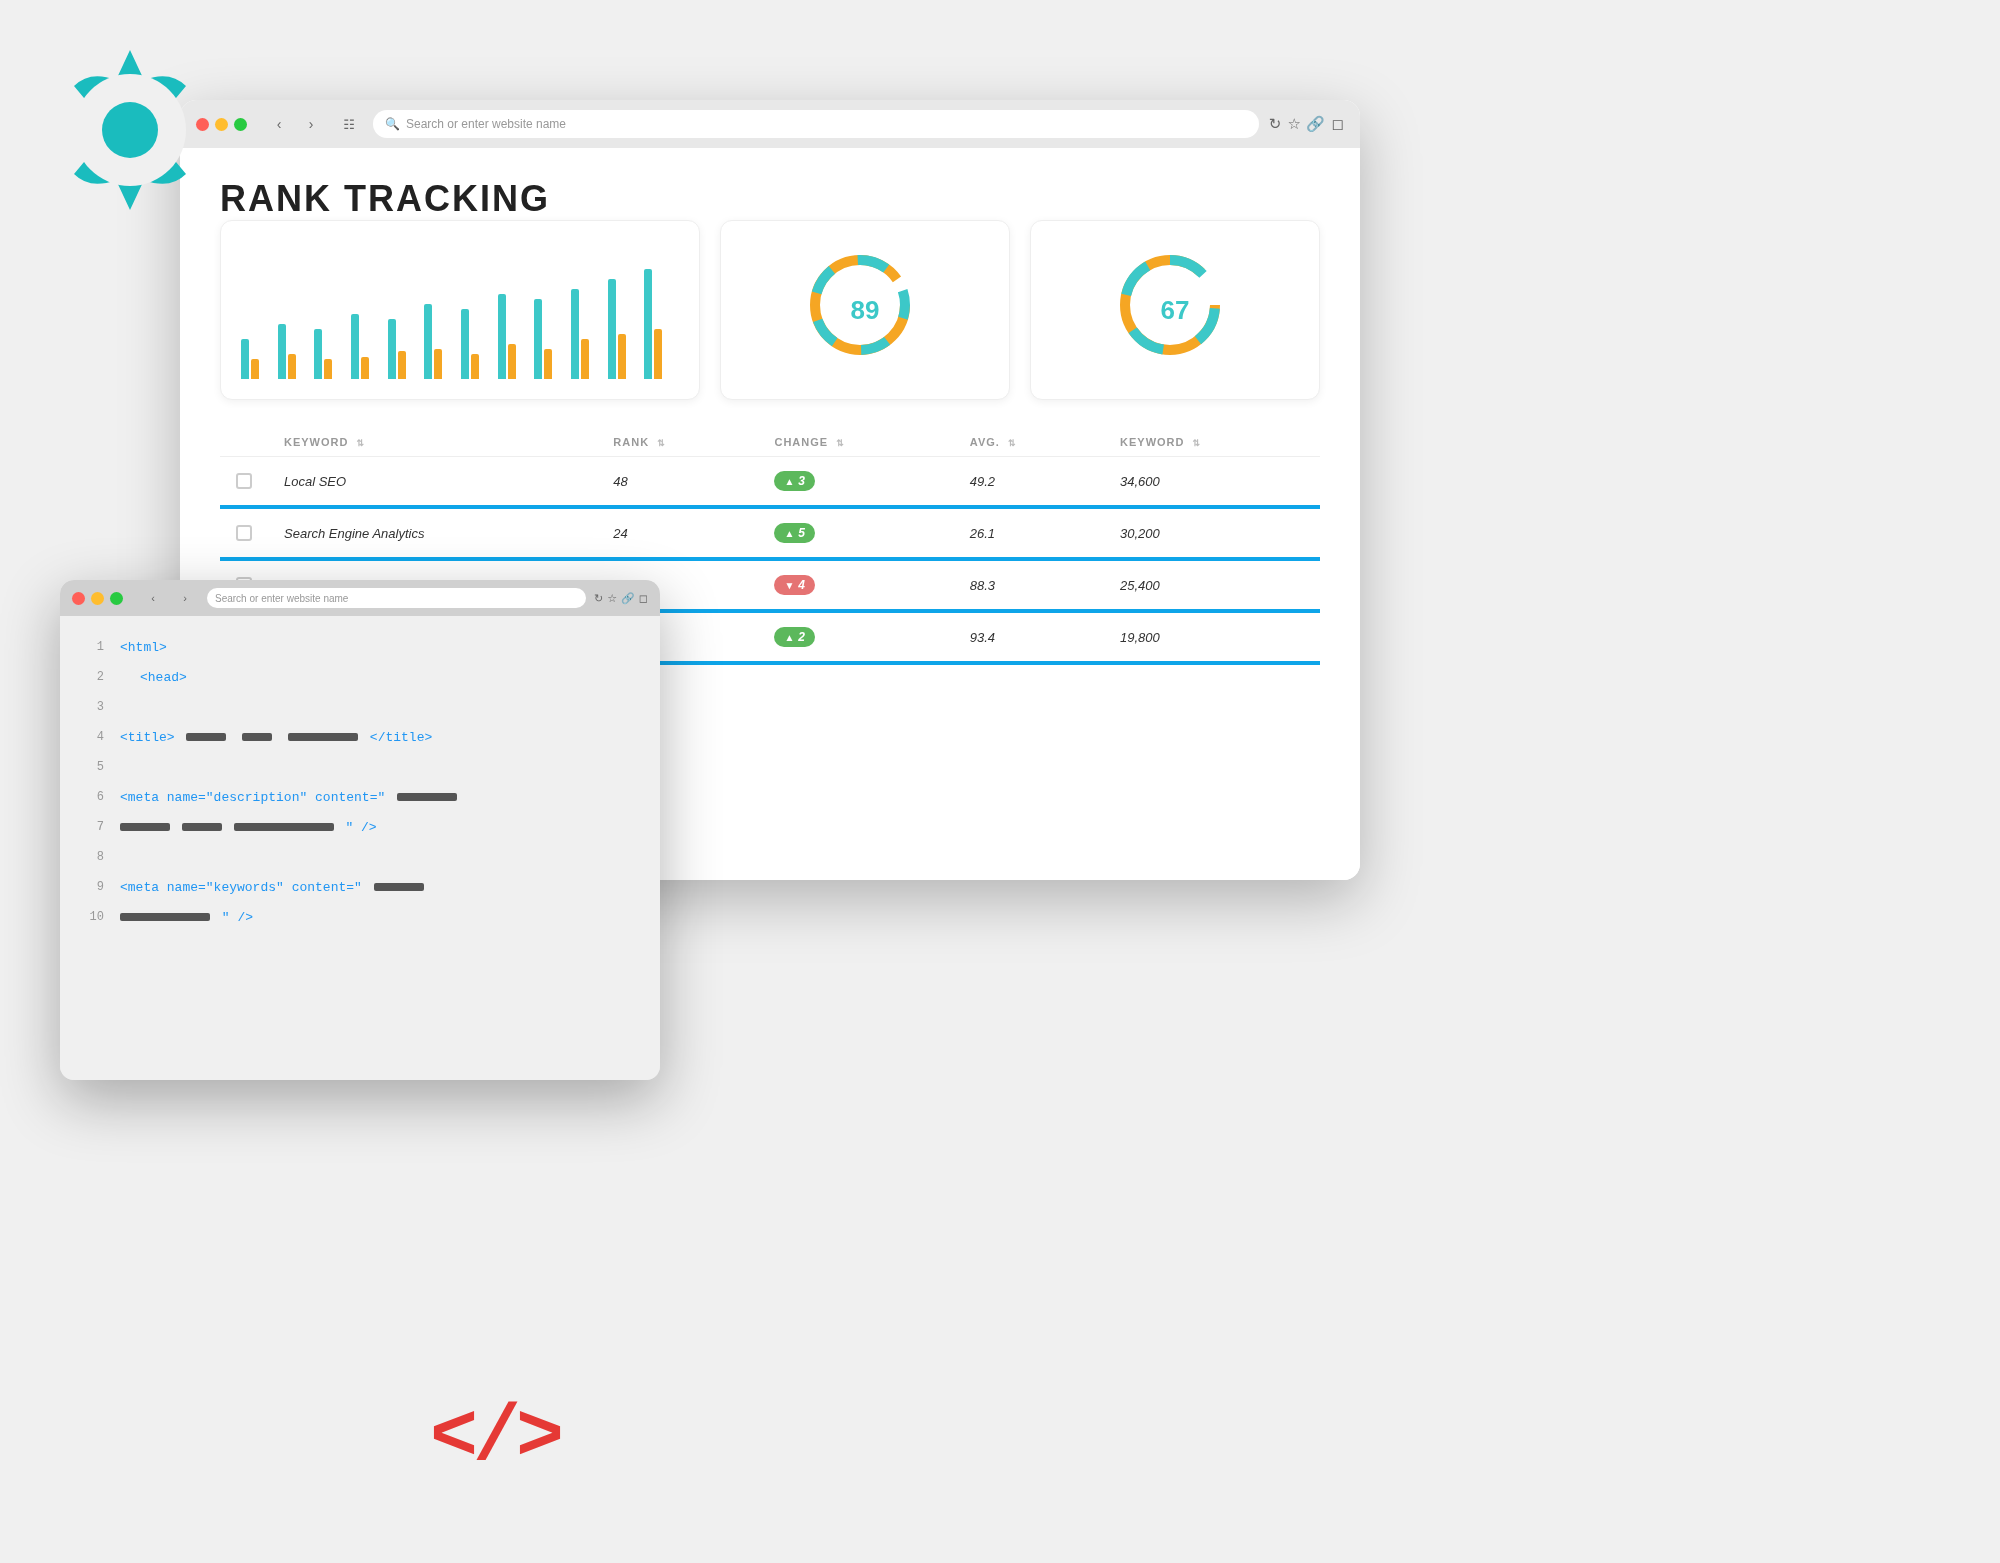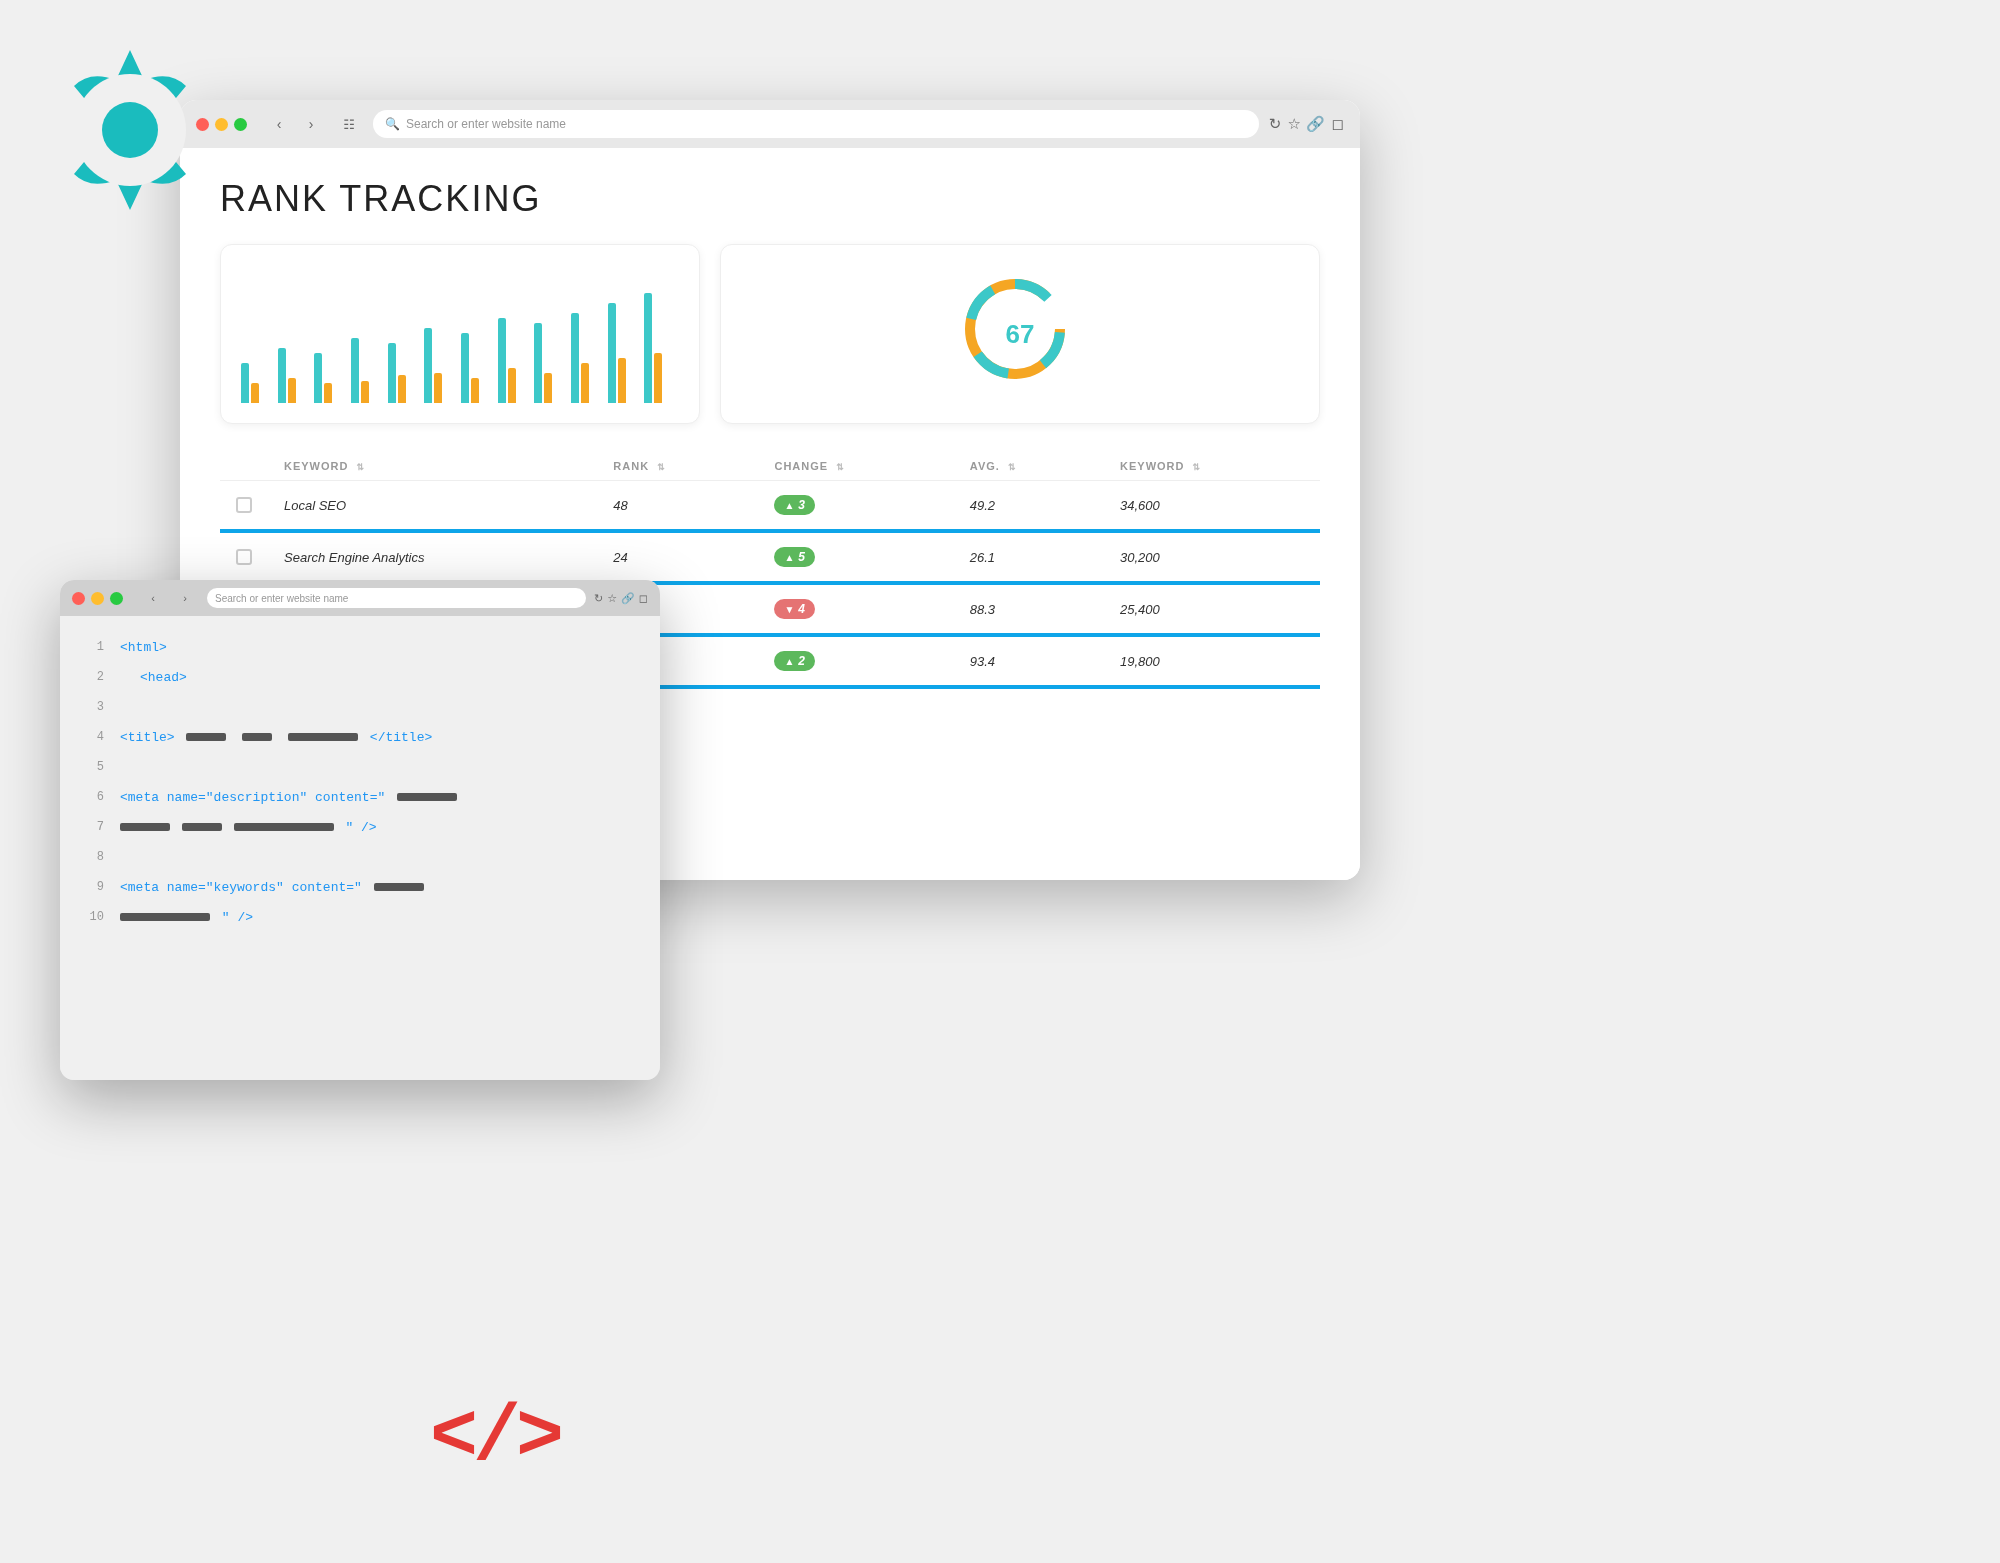--- a/index.html
+++ b/index.html
@@ -109,24 +109,23 @@
 
     .browser-content {
       padding: 30px 40px;
       background: white;
       height: calc(100% - 48px);
       overflow-y: auto;
     }
 
     .page-title {
       font-size: 36px;
-      font-weight: 400;
+      font-weight: 700;
       color: #222;
       letter-spacing: 2px;
-      margin-bottom: 24px;
     }
 
     
     .charts-row {
       display: flex;
       gap: 20px;
       margin-bottom: 28px;
     }
 
     .bar-chart-card {
@@ -412,20 +411,29 @@
               <div class="bar bar-teal" style="width: 8px; height: 100px;"></div>
               <div class="bar bar-orange" style="width: 8px; height: 45px;"></div>
             </div>
             <div style="display: flex; gap: 2px; align-items: flex-end; flex: 1 1 0%;">
               <div class="bar bar-teal" style="width: 8px; height: 110px;"></div>
               <div class="bar bar-orange" style="width: 8px; height: 50px;"></div>
             </div>
           </div>
       </div>
 
+      <div class="gauge-card">
+        <div class="gauge-wrapper">
+          <svg class="gauge-svg" viewBox="0 0 110 110">
+            <circle cx="55" cy="55" r="45" fill="none" stroke="#f5a623" stroke-width="10" stroke-dasharray="283" stroke-dashoffset="28"></circle>
+            <circle cx="55" cy="55" r="45" fill="none" stroke="#3cc8c8" stroke-width="10" stroke-dasharray="28" stroke-dashoffset="0" transform="rotate(-90 55 55)"></circle>
+          </svg>
+          <span class="gauge-label gauge-teal">89</span>
+        </div>
+      </div>
 
 
       <div class="gauge-card">
         <div class="gauge-wrapper">
           <svg class="gauge-svg" viewBox="0 0 110 110">
             <circle cx="55" cy="55" r="45" fill="none" stroke="#f5a623" stroke-width="10" stroke-dasharray="283" stroke-dashoffset="37"></circle>
             <circle cx="55" cy="55" r="45" fill="none" stroke="#3cc8c8" stroke-width="10" stroke-dasharray="37" stroke-dashoffset="0" transform="rotate(-90 55 55)"></circle>
           </svg>
           <span class="gauge-label gauge-teal">67</span>
         </div>

